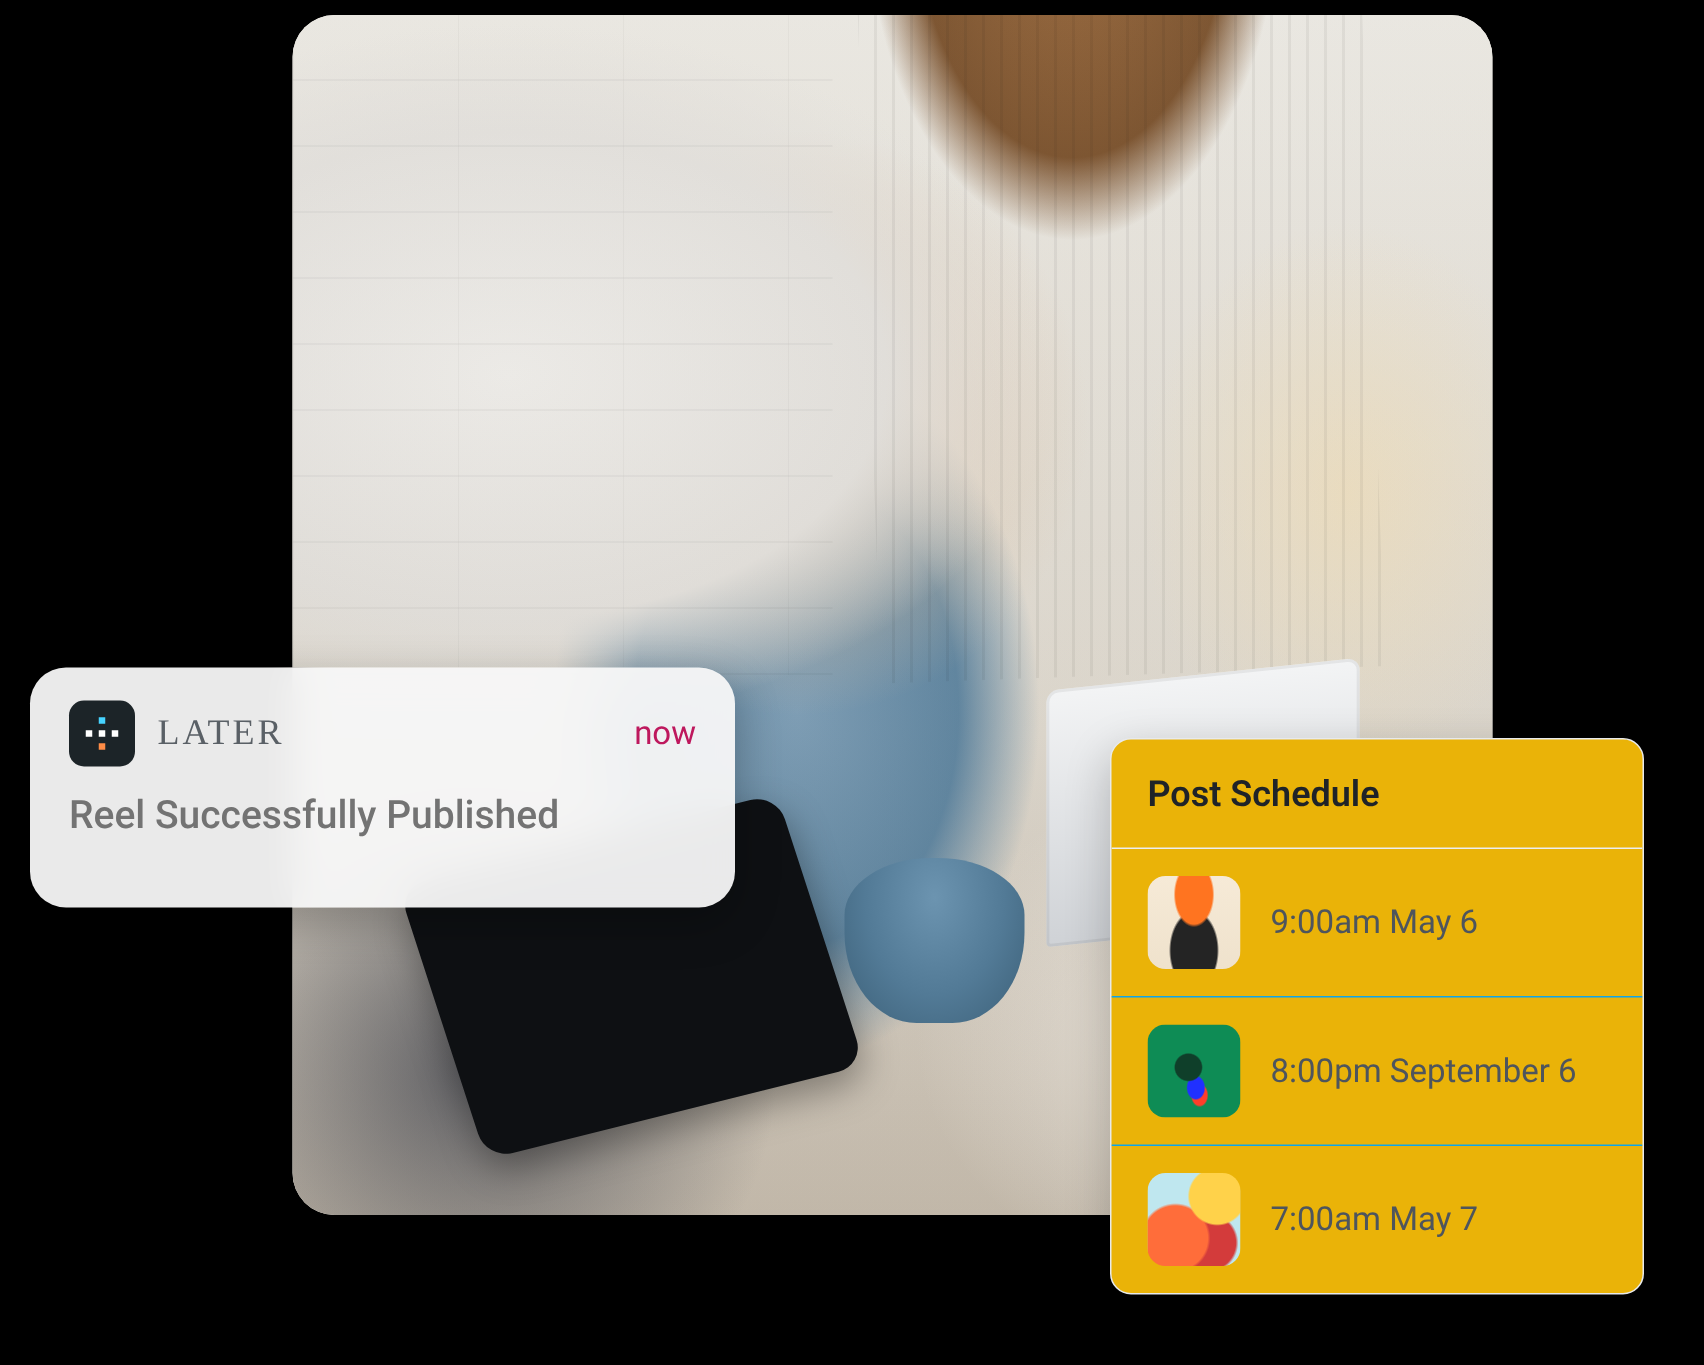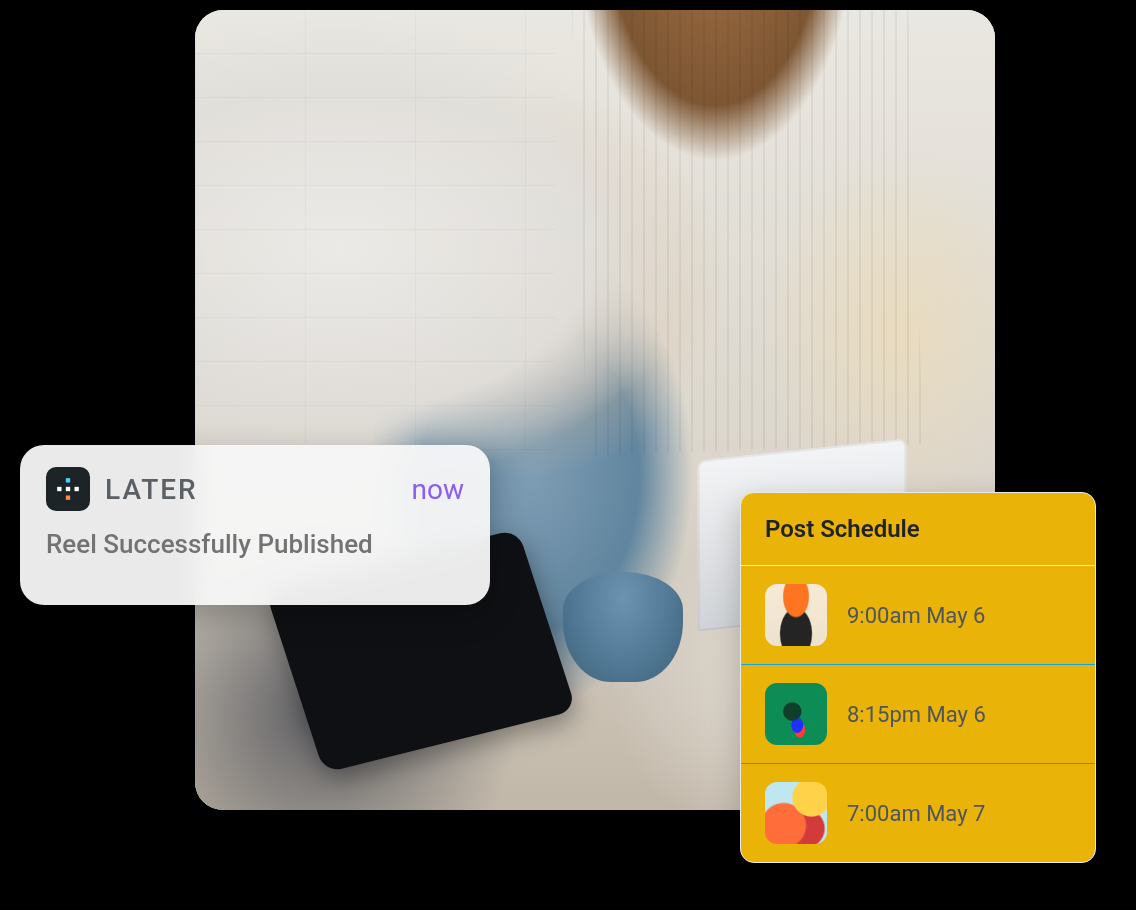--- a/index.html
+++ b/index.html
@@ -118,28 +118,29 @@
       width: 44px;
       height: 44px;
       border-radius: 10px;
       background: #1c2428;
       display: flex;
       align-items: center;
       justify-content: center;
     }
     .notif-icon svg { width: 26px; height: 26px; }
     .notif-app {
-      font-size: 28px;
+      font-size: 24px;
       letter-spacing: 2px;
       color: #5a6066;
       font-weight: 500;
+      font-family: Liberation Serif, serif;
     }
     .notif-time {
-      font-size: 28px;
-      color: #8b5cf6;
+      font-size: 22px;
+      color: #be185d;
     }
     .notif-body {
       font-size: 26px;
       color: #737373;
       font-weight: 500;
     }
 
     
     .schedule {
       position: absolute;
@@ -234,20 +235,20 @@
 <div class="schedule">
   <div class="schedule-title">Post Schedule</div>
 
   <div class="schedule-row">
     <div class="thumb thumb-1"></div>
     <span class="schedule-time">9:00am May 6</span>
   </div>
 
   <div class="schedule-row">
     <div class="thumb thumb-2"></div>
-    <span class="schedule-time">8:15pm May 6</span>
+    <span class="schedule-time">8:00pm September 6</span>
   </div>
 
   <div class="schedule-row">
     <div class="thumb thumb-3"></div>
     <span class="schedule-time">7:00am May 7</span>
   </div>
 </div>
 
 </body></html>

